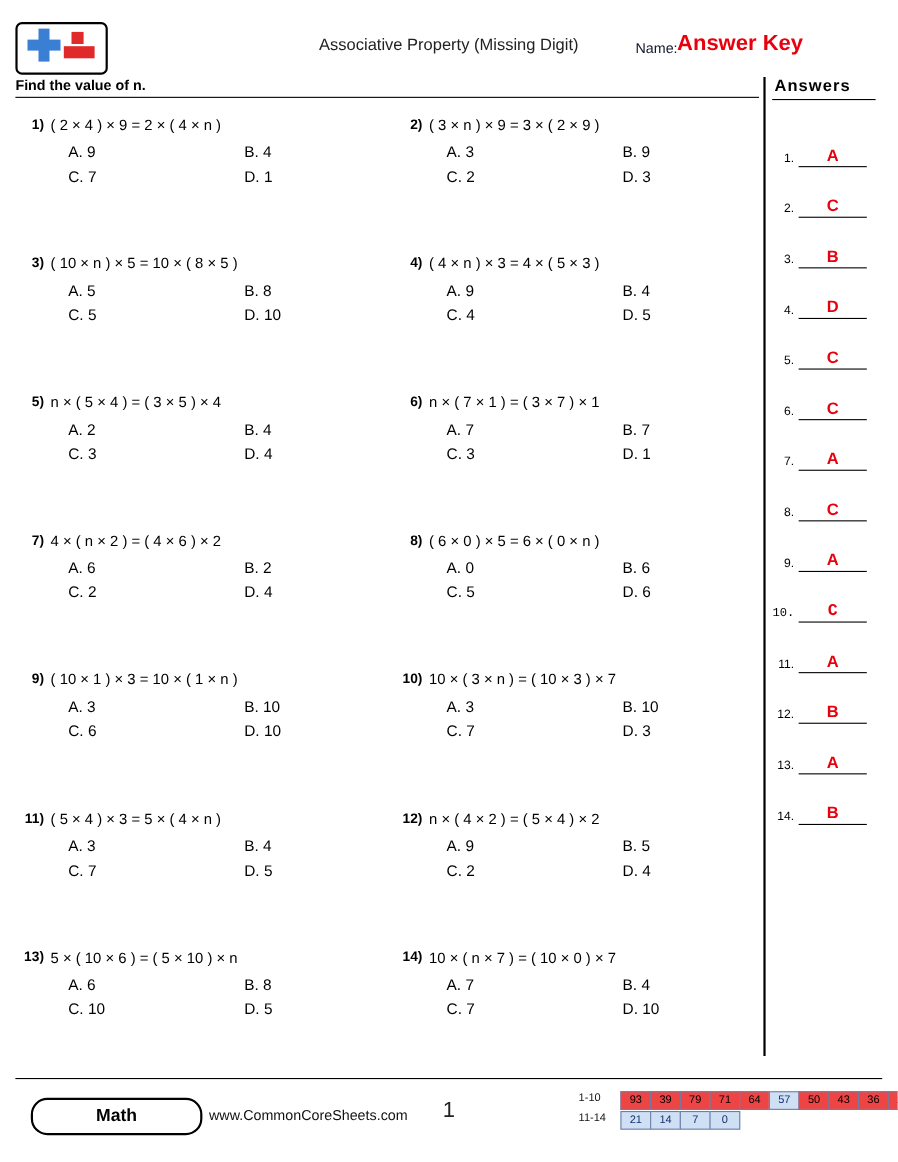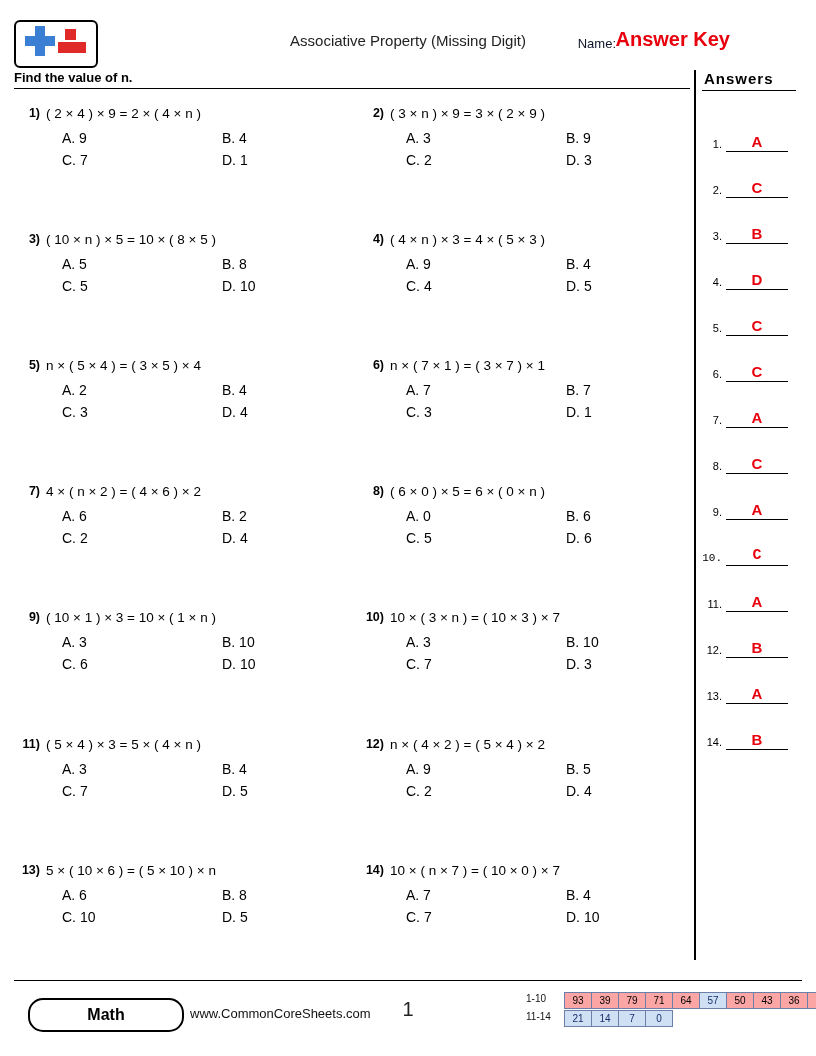--- a/index.html
+++ b/index.html
@@ -300,21 +300,21 @@
     display: flex;
   }
   .scale .cell {
     width: 26px;
     height: 15px;
     line-height: 15px;
     text-align: center;
     border: 1px solid #6b7fa8;
     margin-right: -1px;
     font-size: 10px;
-    background: #fca5a5;
+    background: #ef4444;
     color: #000;
   }
   .scale .cell.hl {
     background: #cfe0f5;
     color: #16316b;
   }
 </style>
 </head>
 <body>
 

